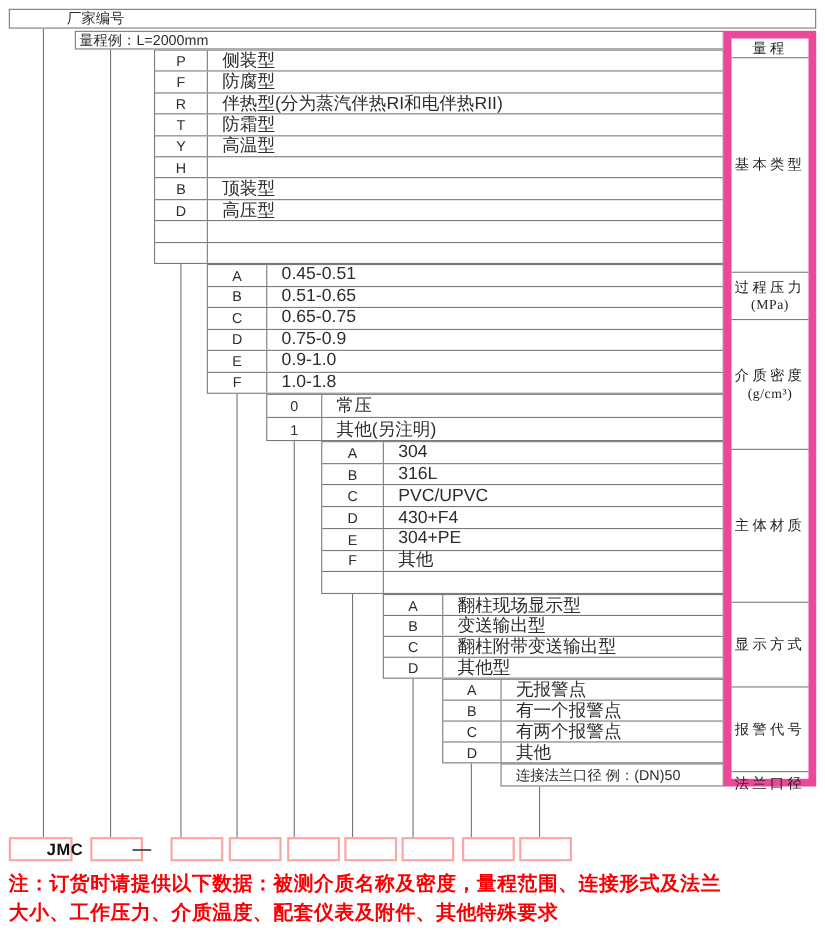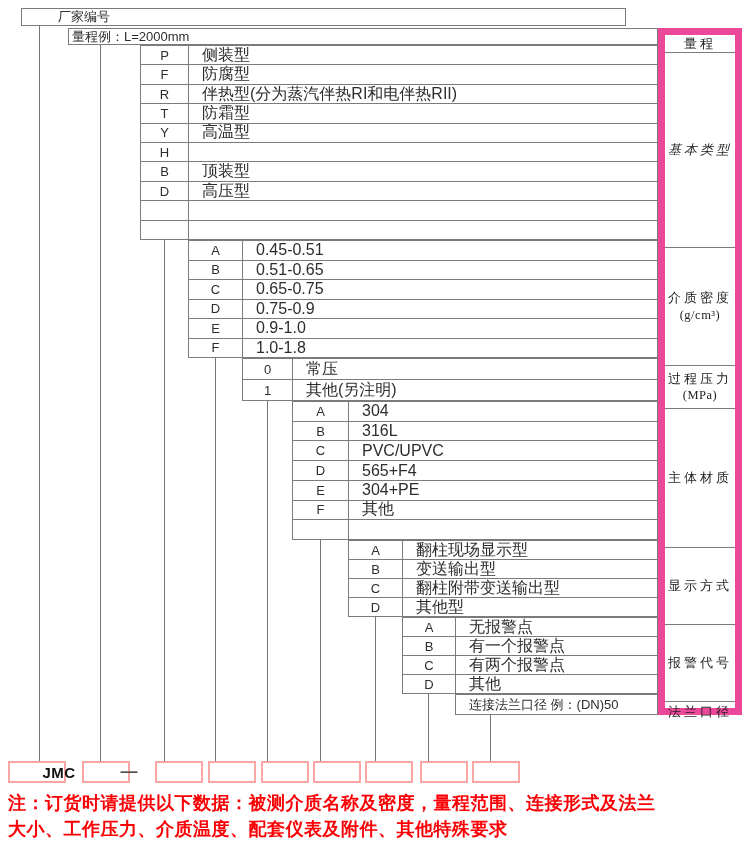--- a/index.html
+++ b/index.html
@@ -36,43 +36,43 @@
   .model-prefix{font-weight:bold;font-size:15px;letter-spacing:0.5px;color:#111;}
   .dash{font-weight:bold;font-size:17px;color:#4f4f4f;display:flex;align-items:center;justify-content:center;}
   
   .note{font-weight:bold;font-size:18px;line-height:1.42;letter-spacing:0.5px;white-space:nowrap;}
 </style>
 </head>
 <body>
 
 <div id="page">
 
-  <div class="abs cellbox" style="left:8px;top:8px;width:605px;height:18px;padding-left:36px;margin-left:13px;">
+  <div class="abs cellbox" style="left:8px;top:8px;width:734px;height:18px;padding-left:52px;">
     <span>厂家编号</span>
   </div>
 
   <div class="abs cellbox" style="left:68px;top:28px;width:590px;height:17px;padding-left:3px;">
     <span>量程例：L=2000mm</span>
   </div>
 
   <div class="abs labelcol" style="left:658px;top:28px;width:84px;height:687px;">
     <div class="lsec" style="height:17px;">
       <span>量程</span>
     </div>
-    <div class="lsec" style="height:195px;font-style:italic;">
+    <div class="lsec" style="height:195px;">
       <span>基本类型</span>
+    </div>
+    <div class="lsec" style="height:43px;">
+      <span>过程压力</span>
+      <span class="sub">(MPa)</span>
     </div>
     <div class="lsec" style="height:118px;">
       <span>介质密度</span>
       <span class="sub">(g/cm³)</span>
     </div>
-    <div class="lsec" style="height:43px;">
-      <span>过程压力</span>
-      <span class="sub">(MPa)</span>
-    </div>
     <div class="lsec" style="height:139px;">
       <span>主体材质</span>
     </div>
     <div class="lsec" style="height:77px;">
       <span>显示方式</span>
     </div>
     <div class="lsec" style="height:77px;">
       <span>报警代号</span>
     </div>
     <div class="lsec" style="height:20px;">
@@ -168,21 +168,21 @@
       <div class="trow">
         <div class="tcode">B</div>
         <div class="tdesc">316L</div>
       </div>
       <div class="trow">
         <div class="tcode">C</div>
         <div class="tdesc">PVC/UPVC</div>
       </div>
       <div class="trow">
         <div class="tcode">D</div>
-        <div class="tdesc">565+F4</div>
+        <div class="tdesc">430+F4</div>
       </div>
       <div class="trow">
         <div class="tcode">E</div>
         <div class="tdesc">304+PE</div>
       </div>
       <div class="trow">
         <div class="tcode">F</div>
         <div class="tdesc">其他</div>
       </div>
       <div class="trow">

